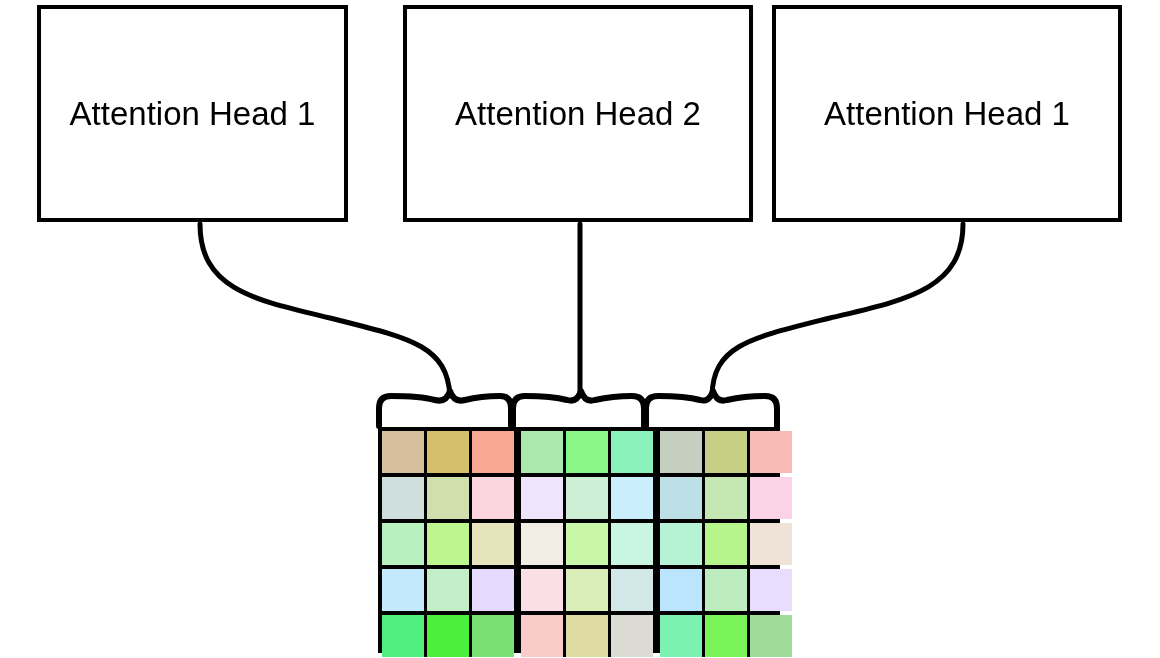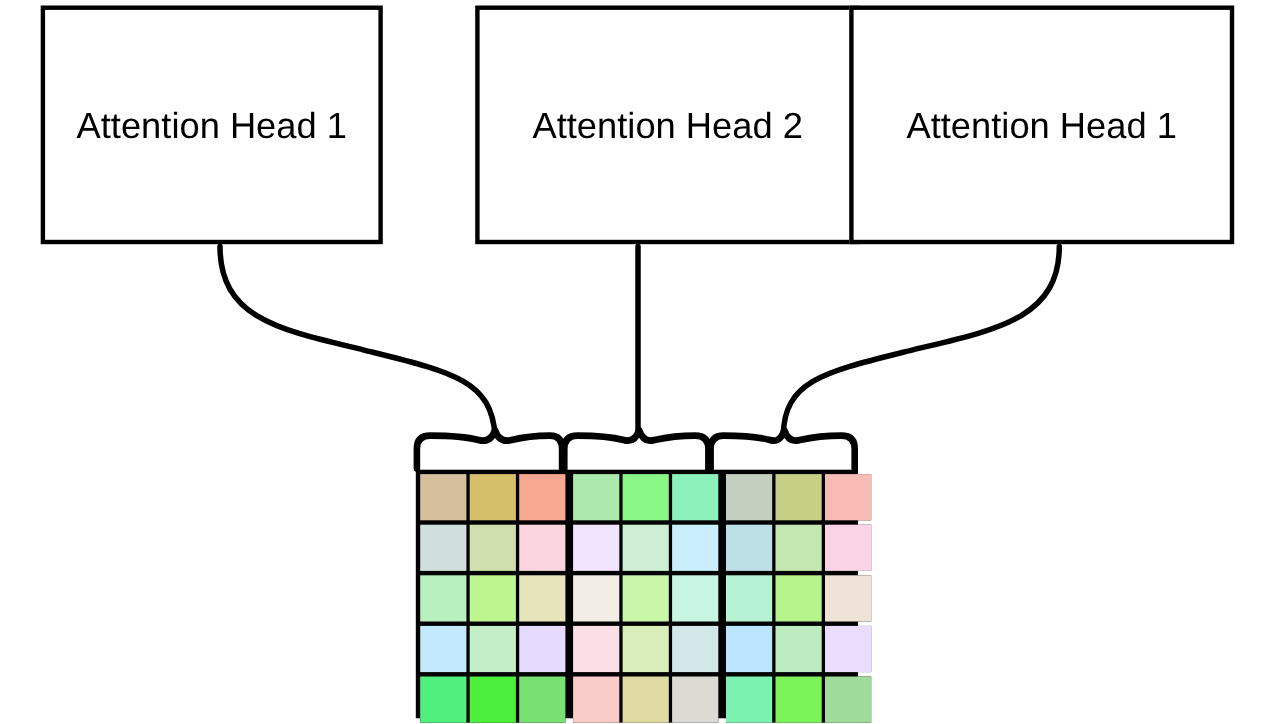--- a/index.html
+++ b/index.html
@@ -96,21 +96,21 @@
 </style>
 </head>
 <body>
 
 <div id="diagram-root">
 
   <div class="head-box" style="left:37px; top:5px; width:311px; height:217px;">
     <span class="head-box-label">Attention Head 1</span>
   </div>
 
-  <div class="head-box" style="left:403px; top:5px; width:350px; height:217px;margin-left:29px;">
+  <div class="head-box" style="left:403px; top:5px; width:350px; height:217px;">
     <span class="head-box-label">Attention Head 2</span>
   </div>
 
   <div class="head-box" style="left:772px; top:5px; width:350px; height:217px;">
     <span class="head-box-label">Attention Head 1</span>
   </div>
 
   <svg class="overlay-svg" viewBox="0 0 1160 658">
     <path class="connector-path" d="M 200 224 C 200 290 255 300 330 318 C 410 338 447 345 450 396"></path>
     <path class="connector-path" d="M 580 224 L 580 396"></path>

